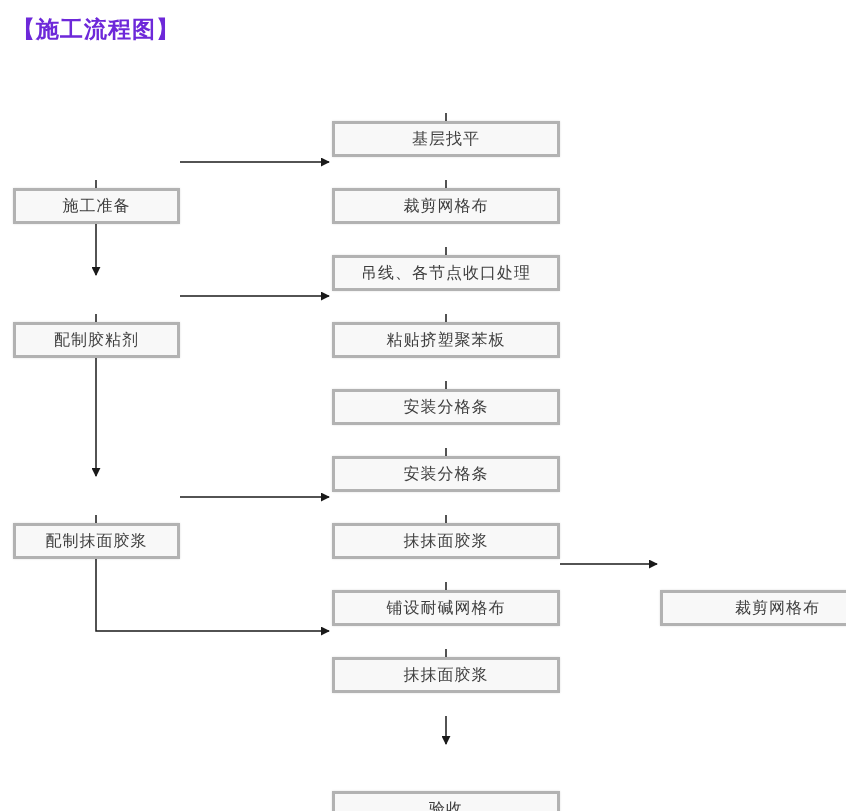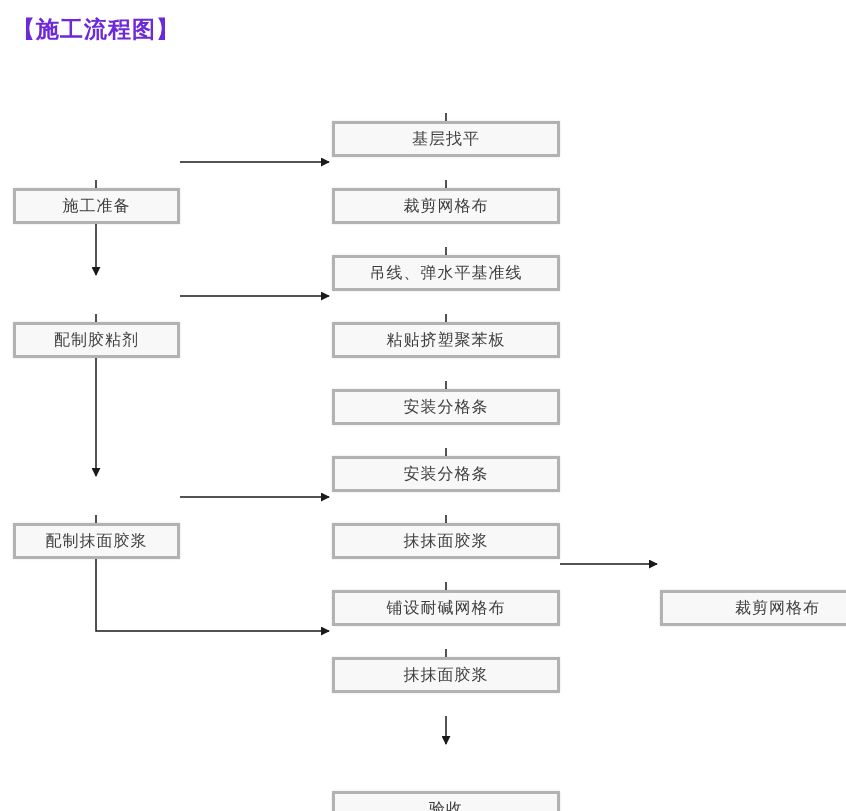--- a/index.html
+++ b/index.html
@@ -84,21 +84,21 @@
       <line x1="180" y1="497" x2="329" y2="497" marker-end="url(#arrow)"></line>
 
       <line x1="560" y1="564" x2="657" y2="564" marker-end="url(#arrow)"></line>
 
       <path d="M96,515 L96,631 L329,631" marker-end="url(#arrow)"></path>
     </g>
   </svg>
 
   <div class="box col-main" style="top:77px">基层找平</div>
   <div class="box col-main" style="top:144px">裁剪网格布</div>
-  <div class="box col-main" style="top:211px">吊线、弹水平基准线</div>
+  <div class="box col-main" style="top:211px">吊线、各节点收口处理</div>
   <div class="box col-main" style="top:278px">粘贴挤塑聚苯板</div>
   <div class="box col-main" style="top:345px">安装分格条</div>
   <div class="box col-main" style="top:412px">安装分格条</div>
   <div class="box col-main" style="top:479px">抹抹面胶浆</div>
   <div class="box col-main" style="top:546px">铺设耐碱网格布</div>
   <div class="box col-main" style="top:613px">抹抹面胶浆</div>
   <div class="box col-side" style="top:144px">施工准备</div>
 
   <div class="box col-main" style="top:747px">验收</div>
   <div class="box col-side" style="top:278px">配制胶粘剂</div>

